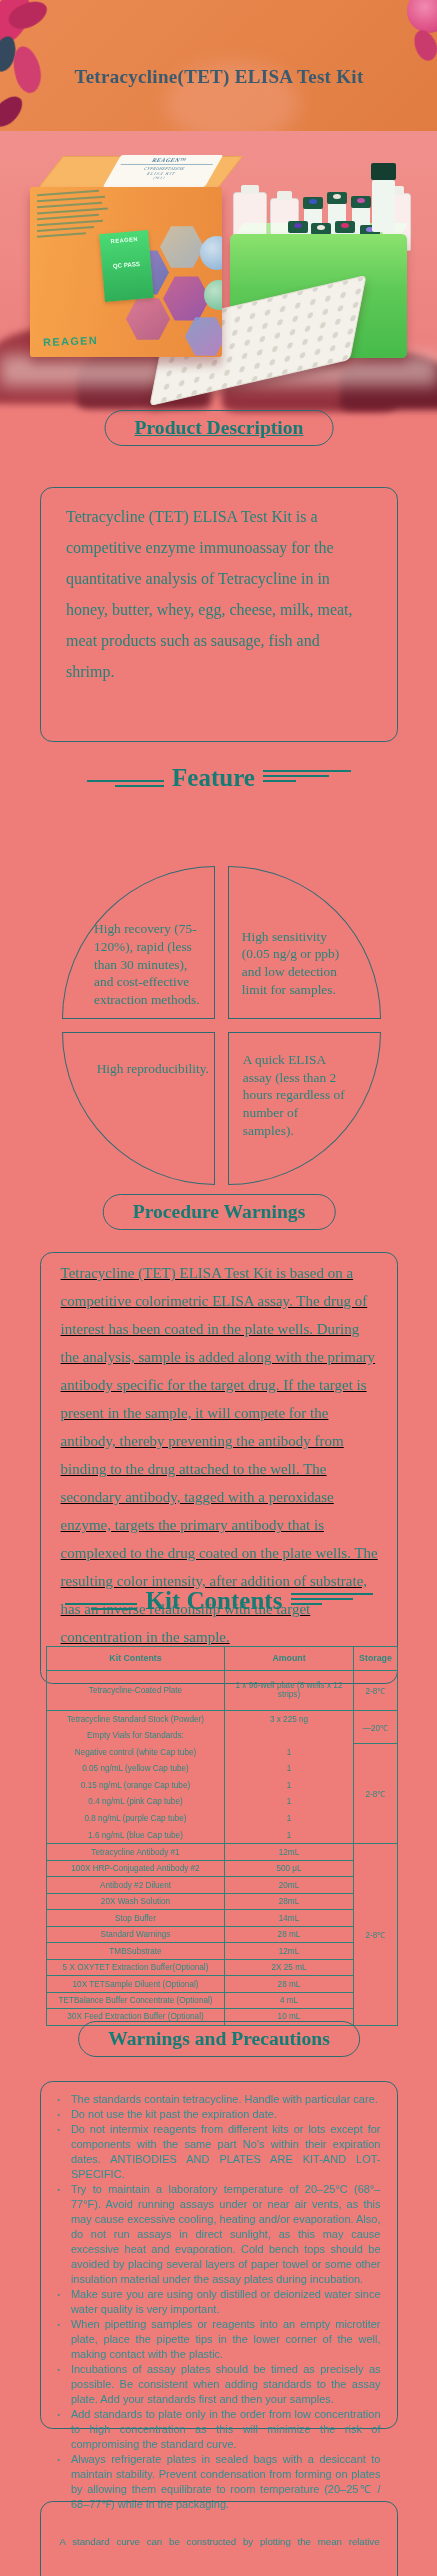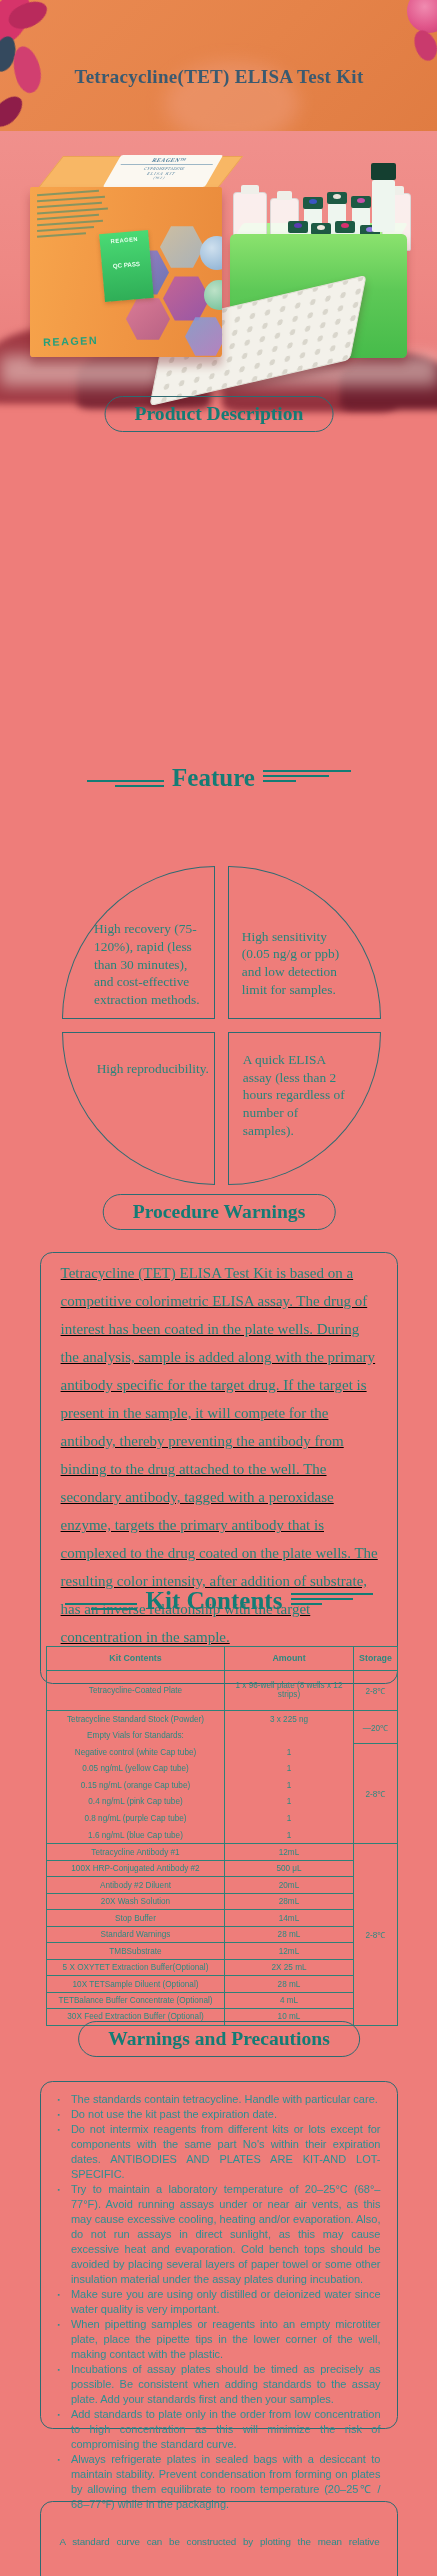--- a/index.html
+++ b/index.html
@@ -198,21 +198,24 @@
       <div style="position:absolute;left:170px;top:49px;width:34px;height:34px;border-radius:50%;background:radial-gradient(circle at 35% 35%,#cfe0ee,#7fa8cf);"></div>
       <div style="position:absolute;left:174px;top:93px;width:30px;height:30px;border-radius:50%;background:radial-gradient(circle at 35% 35%,#bde2c8,#62b98f);"></div>
       <div class="ribbon">
         <div class="rb-top">REAGEN</div>
         <div class="rb-bottom">QC PASS</div>
       </div>
       <div class="box-brand">REAGEN</div>
     </div>
   </div>
 
-  <div class="pill" style="top:396px;">Product Description</div>
+  <div class="pill" style="top:410px;text-decoration:underline;">Product Description</div>
+  <div class="cbox" style="top:487px;height:255px;">
+    <div class="desc-text">Tetracycline (TET) ELISA Test Kit is a competitive enzyme immunoassay for the quantitative analysis of Tetracycline in in honey, butter, whey, egg, cheese, milk, meat, meat products such as sausage, fish and shrimp.</div>
+  </div>
 
   <div class="linehead" style="top:764px;">
     <div class="lh-lines lh-left">
       <div style="width:77px;"></div>
         <div style="width:49px;"></div>
     </div>
     <div class="lh-text">Feature</div>
     <div class="lh-lines lh-right">
       <div style="width:88px;"></div>
         <div style="width:66px;"></div>

